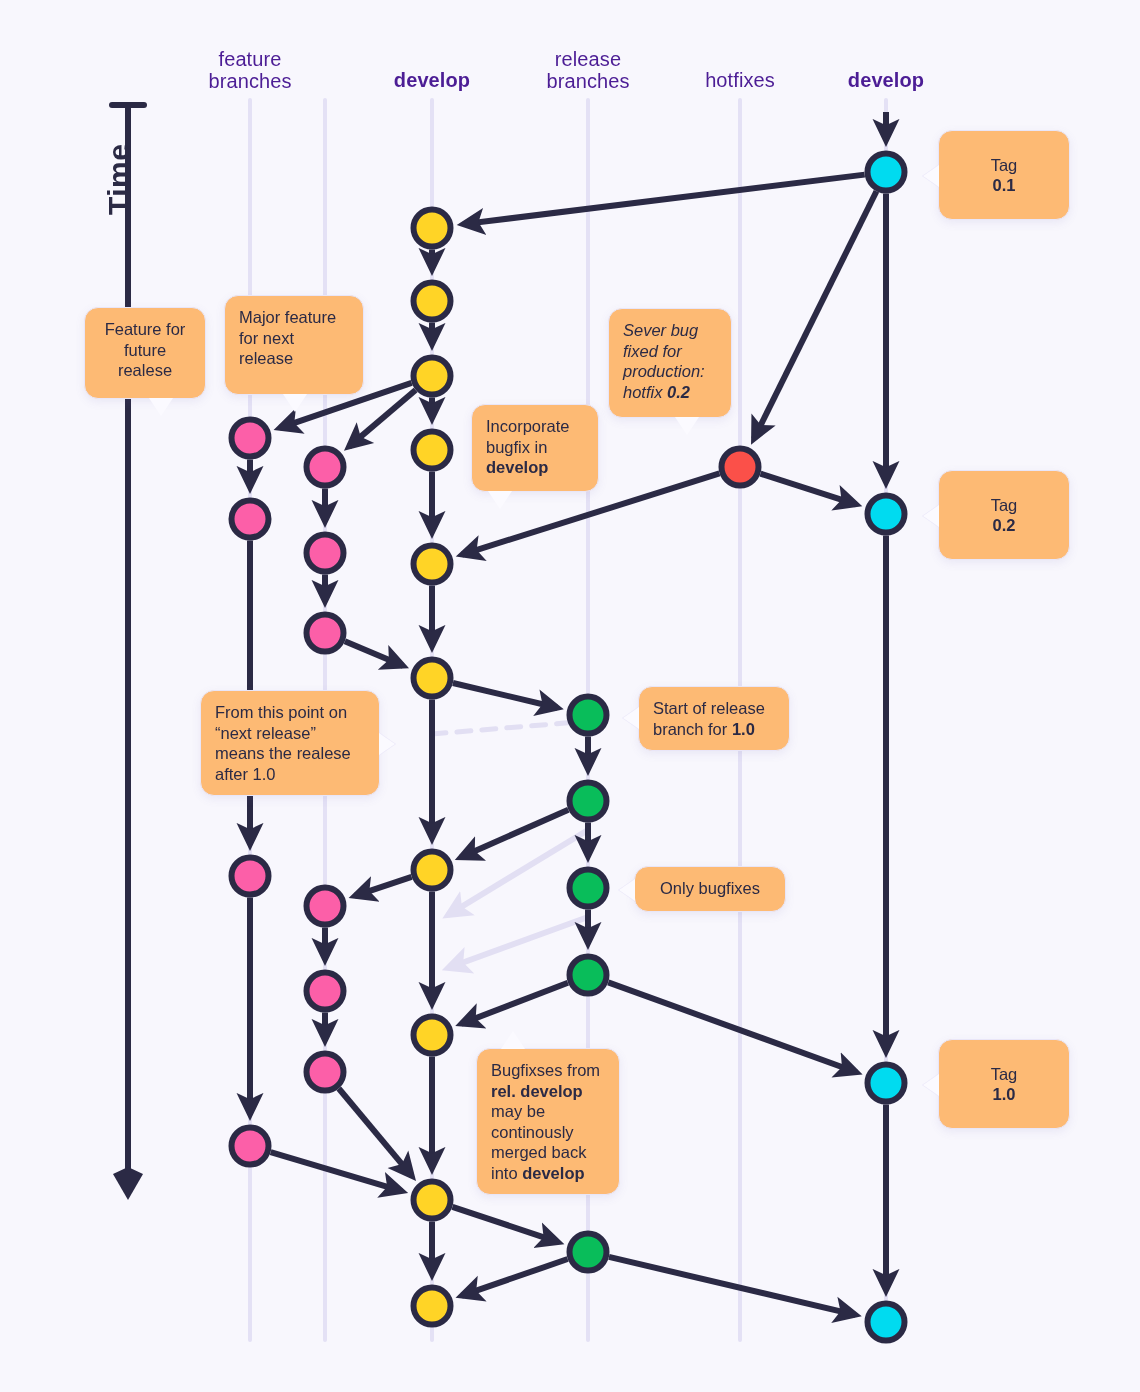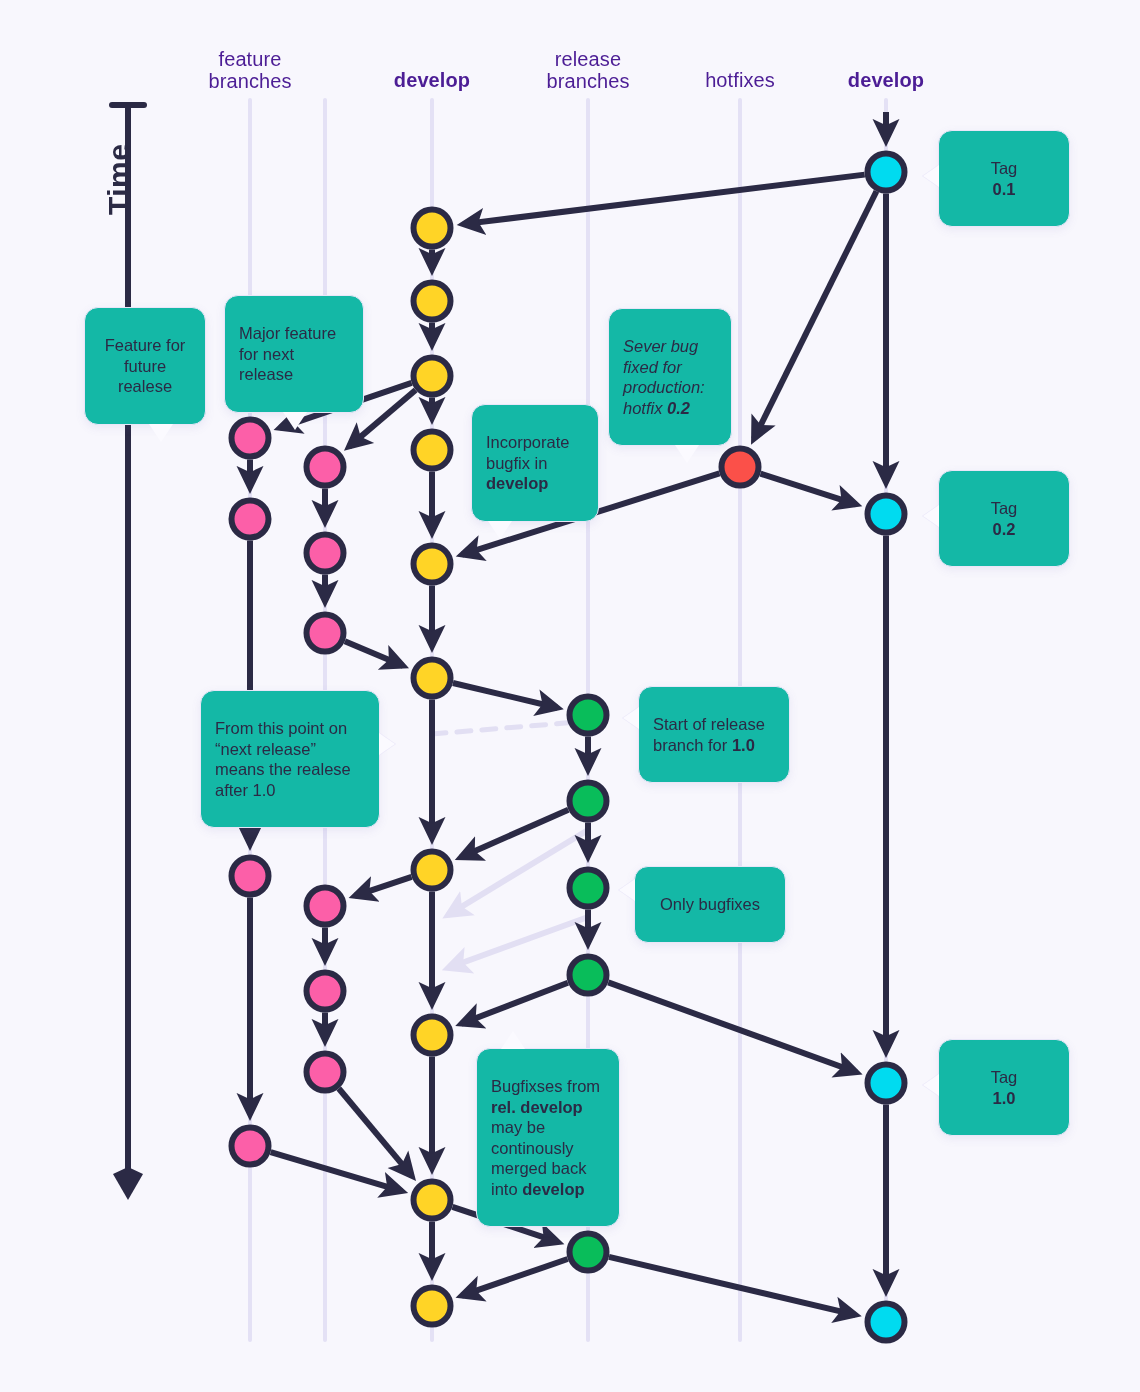--- a/index.html
+++ b/index.html
@@ -30,25 +30,25 @@
     font-size:30px;
     font-weight:bold;
     color:#2b2a45;
     transform:rotate(-90deg);
     transform-origin:left top;
     letter-spacing:.5px;
   }
 
   .callout{
     position:absolute;
-    background:#14b8a6;
+    background:#fdba74;
     border:1px solid #e9e6f8;
     border-radius:14px;
     box-shadow:0 3px 10px rgba(110,100,180,.10);
-    padding:27px 14px;
+    padding:11px 14px;
     font-size:16.5px;
     line-height:20.5px;
     color:#2b2a45;
     box-sizing:border-box;
   }
   .callout b{font-weight:bold;}
   .callout.center{text-align:center;}
   .tail{position:absolute;width:0;height:0;}
   .tail.left{
     border-top:11px solid transparent;

